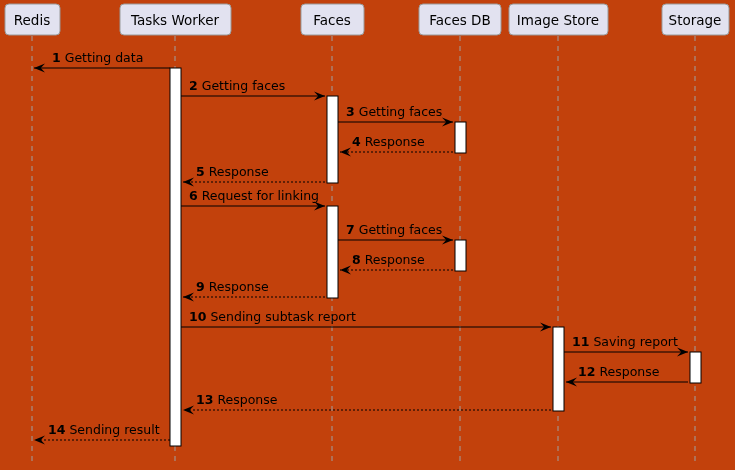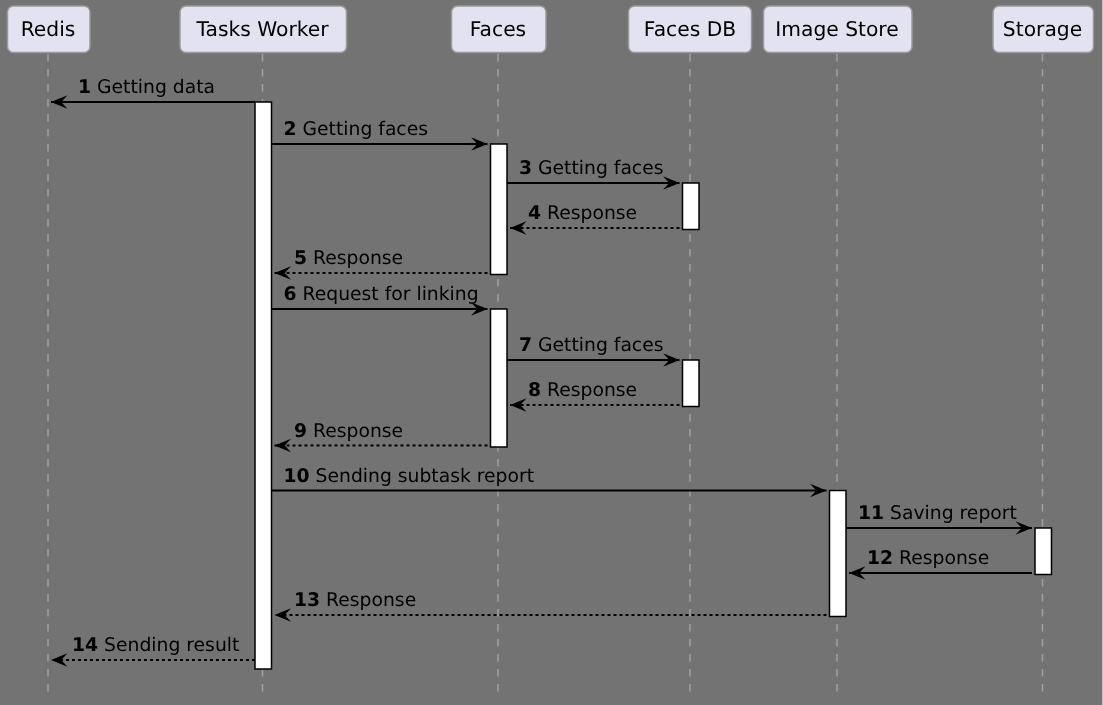--- a/index.html
+++ b/index.html
@@ -7,21 +7,21 @@
     padding: 0;
     background: #ffffff;
   }
   body {
     font-family: "DejaVu Sans", "Liberation Sans", sans-serif;
   }
   #diagram-root {
     position: relative;
     width: 735px;
     height: 470px;
-    background: #737373;
+    background: #c2410c;
     overflow: hidden;
   }
   svg.seq-canvas {
     position: absolute;
     left: 0;
     top: 0;
     width: 735px;
     height: 470px;
     display: block;
   }

